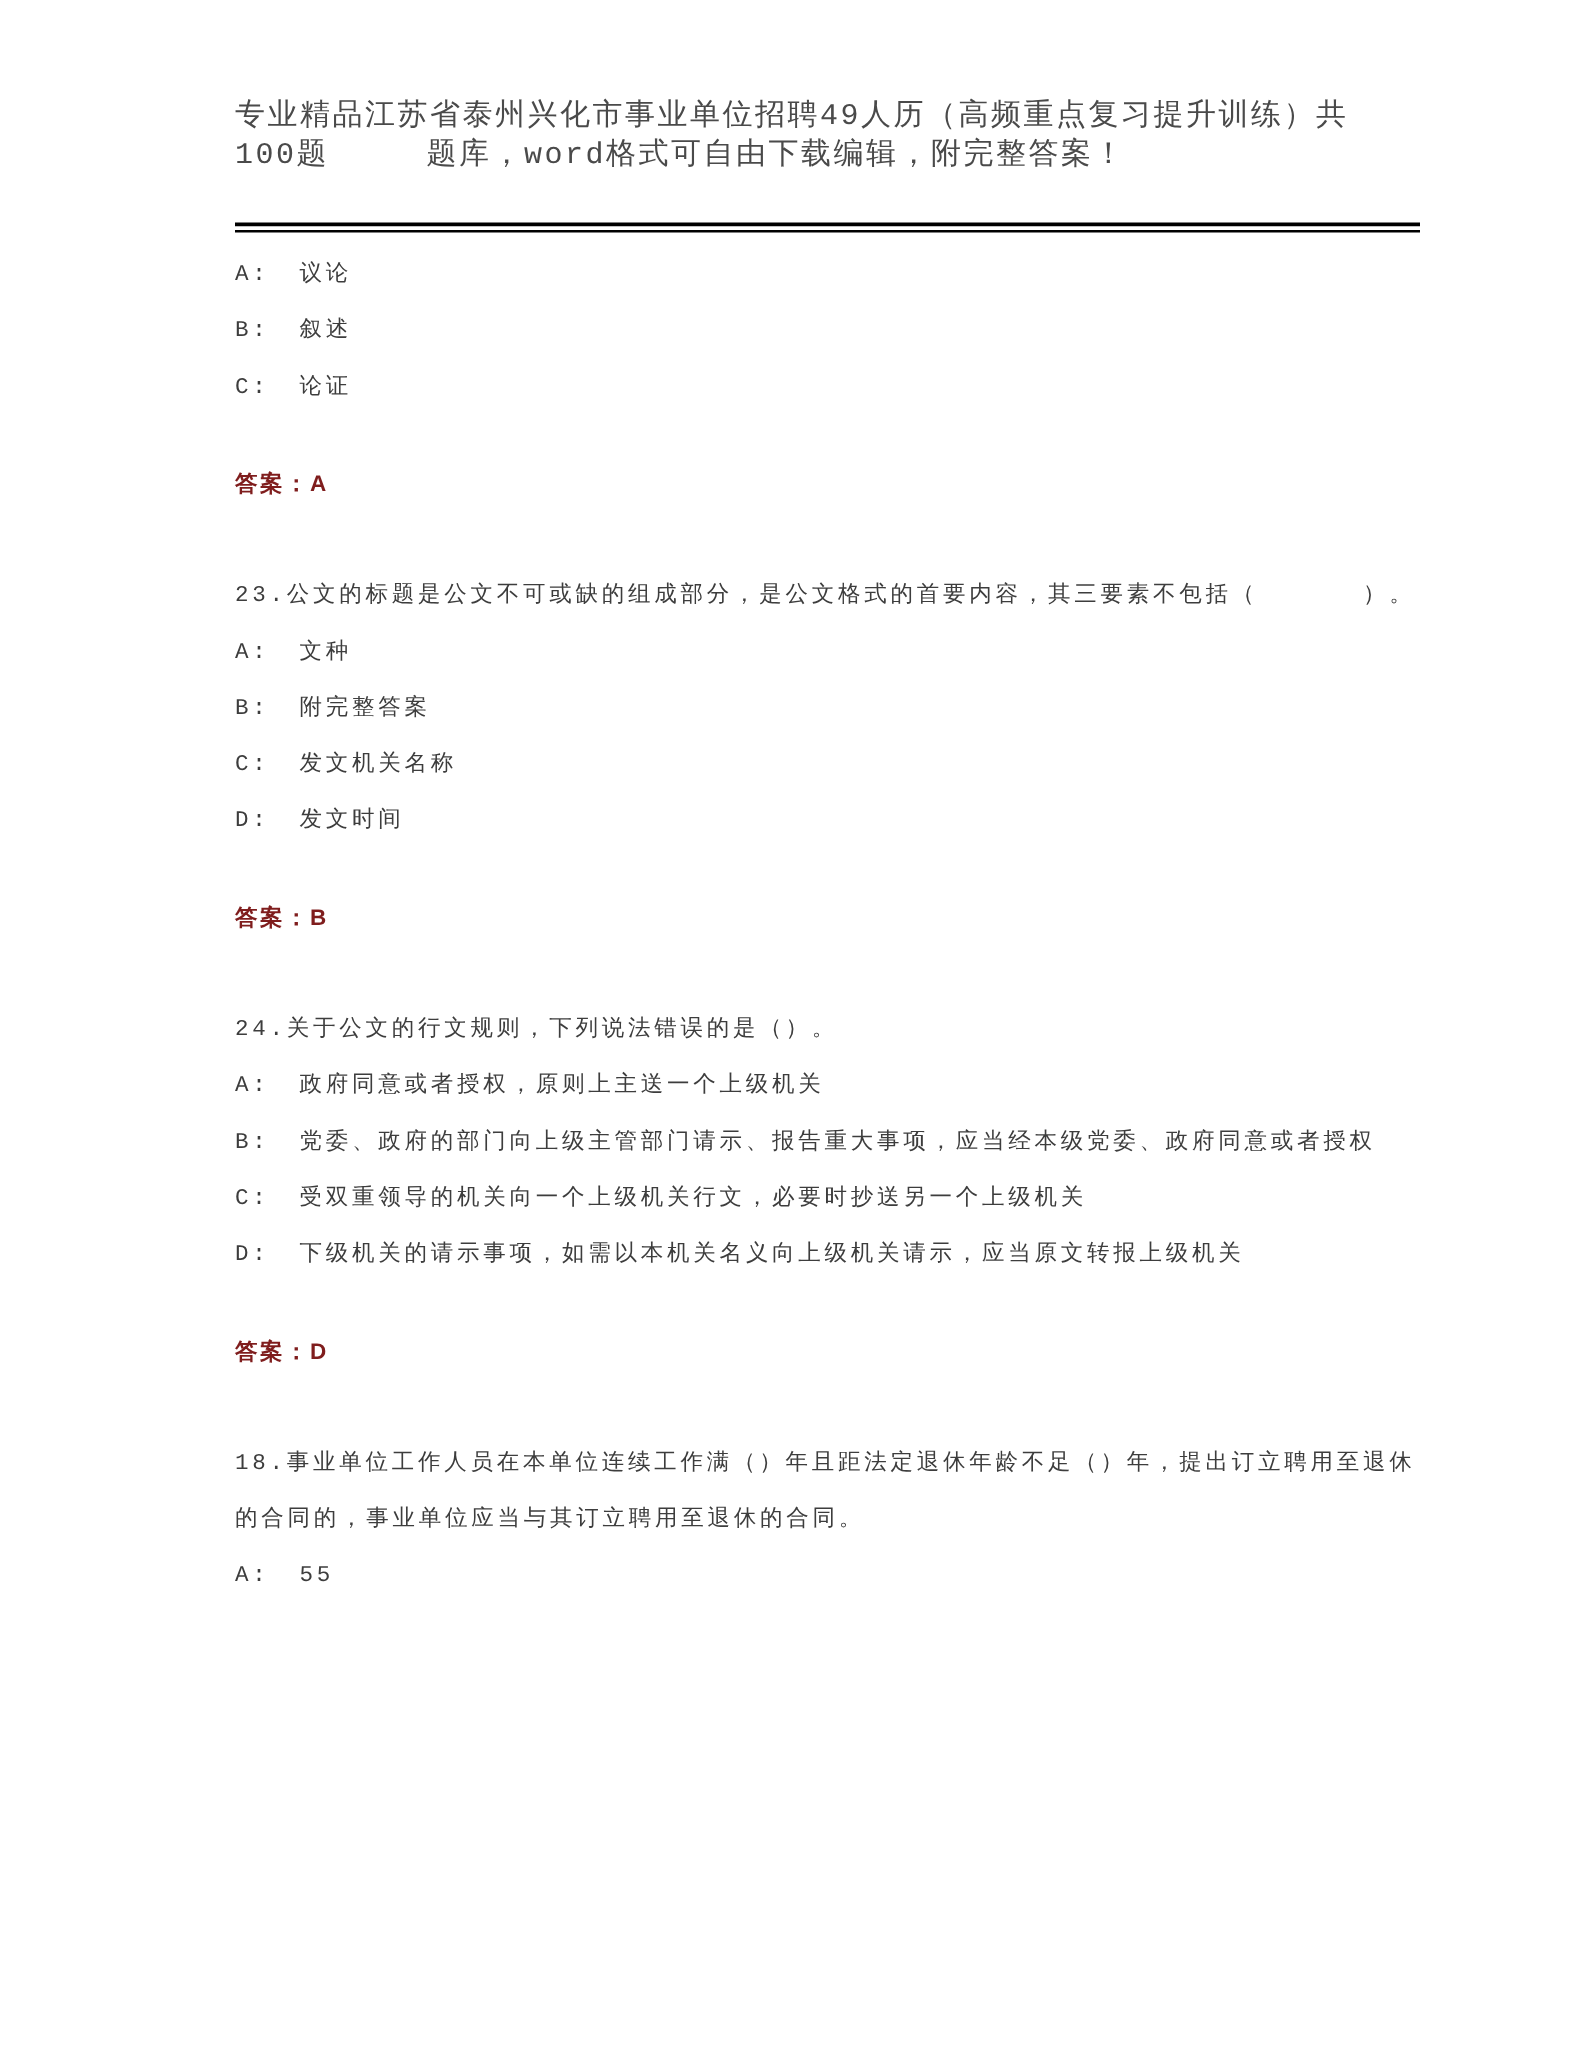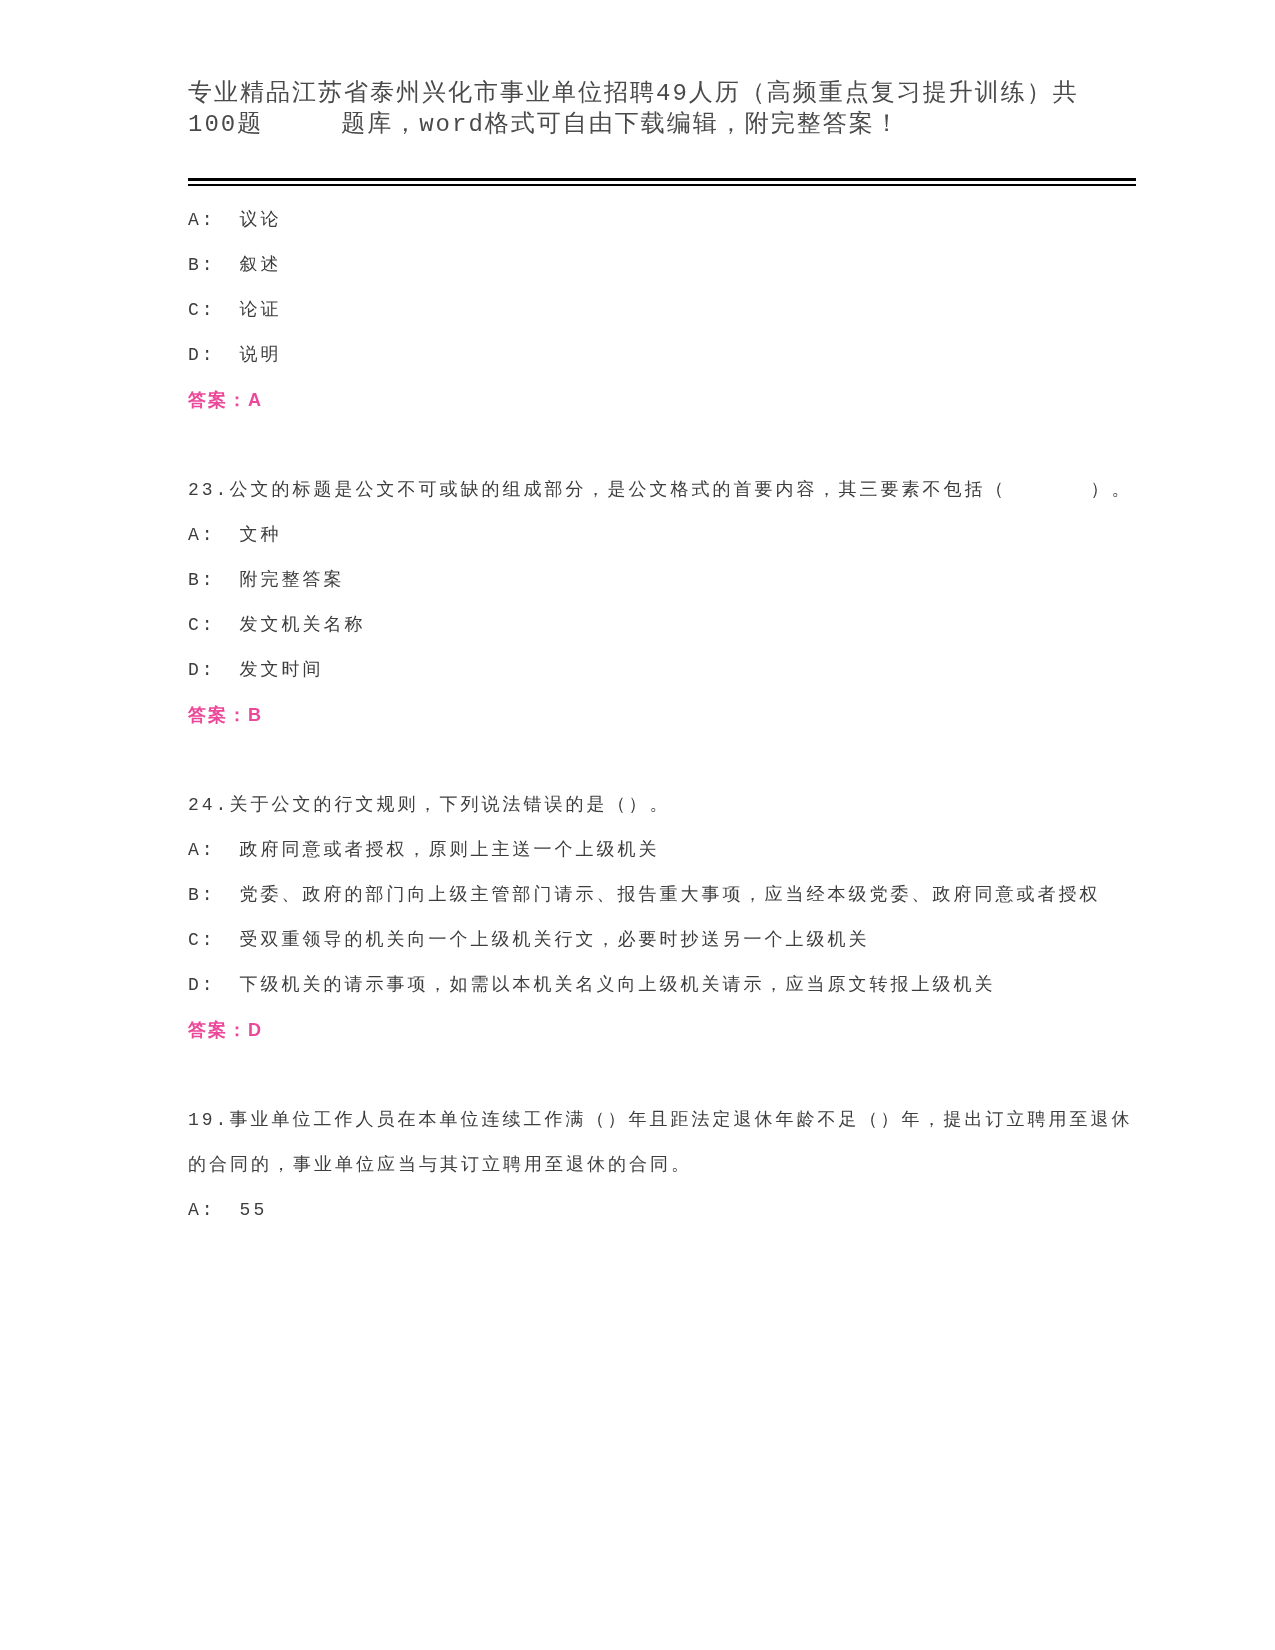--- a/index.html
+++ b/index.html
@@ -47,21 +47,22 @@
     letter-spacing: 3px;
     white-space: pre-wrap;
   }
 
   .opt-label { margin-right: 24px; }
 
   .answer-line {
     font-family: "Liberation Sans", "DejaVu Sans", sans-serif;
     font-weight: 700;
     letter-spacing: 2px;
-    color: #ec4899;
+    color: #7f1d1d;
+    margin-top: 32px;
   }
 </style>
 </head>
 <body>
 
 <div class="page">
   <div class="content">
 
     <div class="header">
       <div class="header-line">专业精品江苏省泰州兴化市事业单位招聘49人历（高频重点复习提升训练）共</div>
@@ -70,21 +71,20 @@
 
     <div class="header-rule"></div>
 
     <div class="questions">
   <div class="qblock">
 
     <div class="options">
             <div class="option"><span class="opt-label">A:</span><span>议论</span></div>
             <div class="option"><span class="opt-label">B:</span><span>叙述</span></div>
             <div class="option"><span class="opt-label">C:</span><span>论证</span></div>
-            <div class="option"><span class="opt-label">D:</span><span>说明</span></div>
           </div>
     <div class="answer-line"><span>答案：</span><span>A</span></div>
   </div>
 
   <div class="qblock">
     <div class="question-text">23.公文的标题是公文不可或缺的组成部分，是公文格式的首要内容，其三要素不包括（　　　　）。</div>
     <div class="options">
             <div class="option"><span class="opt-label">A:</span><span>文种</span></div>
             <div class="option"><span class="opt-label">B:</span><span>附完整答案</span></div>
             <div class="option"><span class="opt-label">C:</span><span>发文机关名称</span></div>
@@ -98,21 +98,21 @@
     <div class="options">
             <div class="option"><span class="opt-label">A:</span><span>政府同意或者授权，原则上主送一个上级机关</span></div>
             <div class="option"><span class="opt-label">B:</span><span>党委、政府的部门向上级主管部门请示、报告重大事项，应当经本级党委、政府同意或者授权</span></div>
             <div class="option"><span class="opt-label">C:</span><span>受双重领导的机关向一个上级机关行文，必要时抄送另一个上级机关</span></div>
             <div class="option"><span class="opt-label">D:</span><span>下级机关的请示事项，如需以本机关名义向上级机关请示，应当原文转报上级机关</span></div>
           </div>
     <div class="answer-line"><span>答案：</span><span>D</span></div>
   </div>
 
   <div class="qblock">
-    <div class="question-text">19.事业单位工作人员在本单位连续工作满（）年且距法定退休年龄不足（）年，提出订立聘用至退休的合同的，事业单位应当与其订立聘用至退休的合同。</div>
+    <div class="question-text">18.事业单位工作人员在本单位连续工作满（）年且距法定退休年龄不足（）年，提出订立聘用至退休的合同的，事业单位应当与其订立聘用至退休的合同。</div>
     <div class="options">
             <div class="option"><span class="opt-label">A:</span><span>55</span></div>
           </div>
 
   </div>
 </div>
 
   </div>
 </div>
 

